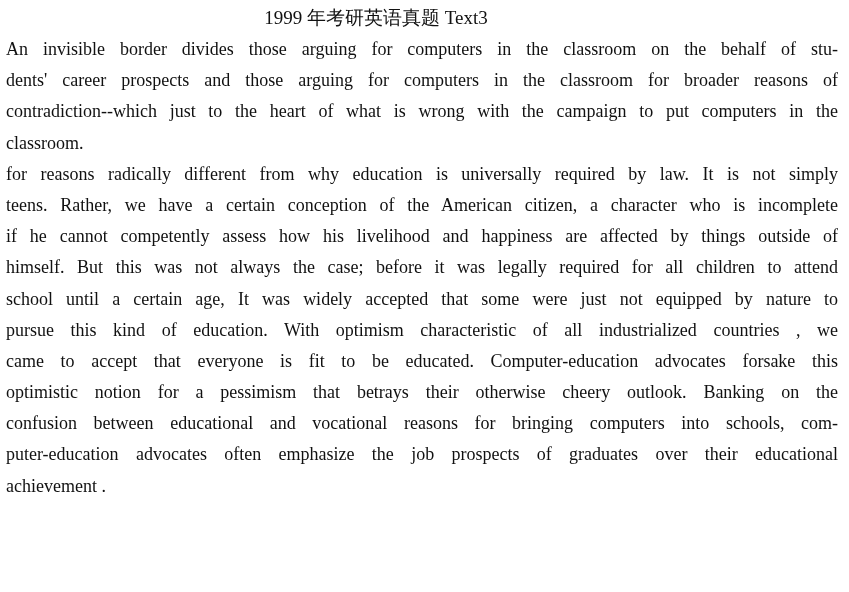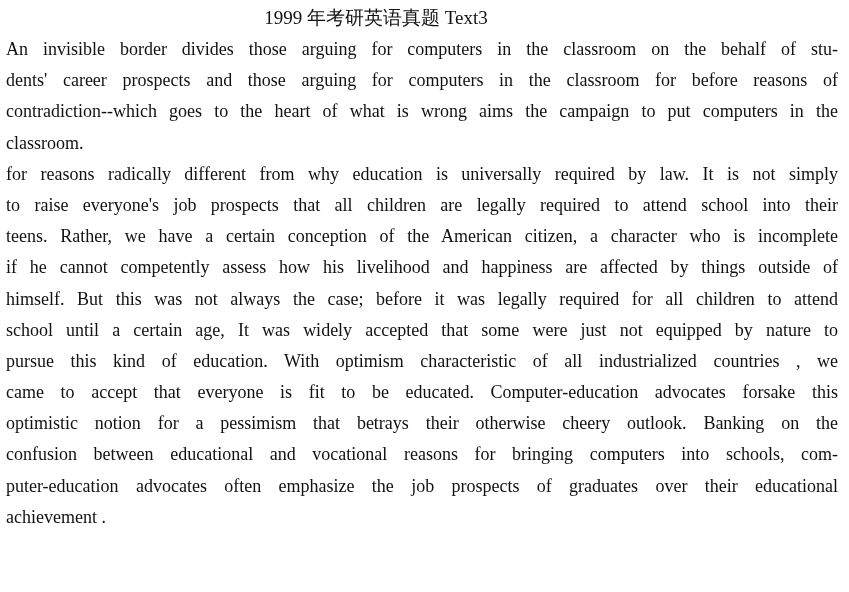--- a/index.html
+++ b/index.html
@@ -46,27 +46,26 @@
     }
   </style>
 </head>
 <body>
 
 <div class="title">1999 年考研英语真题 Text3</div>
 
 <div class="body">
   <div>
     <span class="line">An invisible border divides those arguing for computers in the classroom on the behalf of stu-</span>
-    <span class="line">dents' career prospects and those arguing for computers in the classroom for before reasons of</span>
-    <span class="line">contradiction--which goes to the heart of what is wrong aims the campaign to put computers in the</span>
+    <span class="line">dents' career prospects and those arguing for computers in the classroom for broader reasons of</span>
+    <span class="line">contradiction--which just to the heart of what is wrong with the campaign to put computers in the</span>
     <span class="line last">classroom.</span>
   </div>
   <div>
     <span class="line">for reasons radically different from why education is universally required by law. It is not simply</span>
-    <span class="line">to raise everyone's job prospects that all children are legally required to attend school into their</span>
     <span class="line">teens. Rather, we have a certain conception of the American citizen, a character who is incomplete</span>
     <span class="line">if he cannot competently assess how his livelihood and happiness are affected by things outside of</span>
     <span class="line">himself. But this was not always the case; before it was legally required for all children to attend</span>
     <span class="line">school until a certain age, It was widely accepted that some were just not equipped by nature to</span>
     <span class="line">pursue this kind of education. With optimism characteristic of all industrialized countries , we</span>
     <span class="line">came to accept that everyone is fit to be educated. Computer-education advocates forsake this</span>
     <span class="line">optimistic notion for a pessimism that betrays their otherwise cheery outlook. Banking on the</span>
     <span class="line">confusion between educational and vocational reasons for bringing computers into schools, com-</span>
     <span class="line">puter-education advocates often emphasize the job prospects of graduates over their educational</span>
     <span class="line last">achievement .</span>

